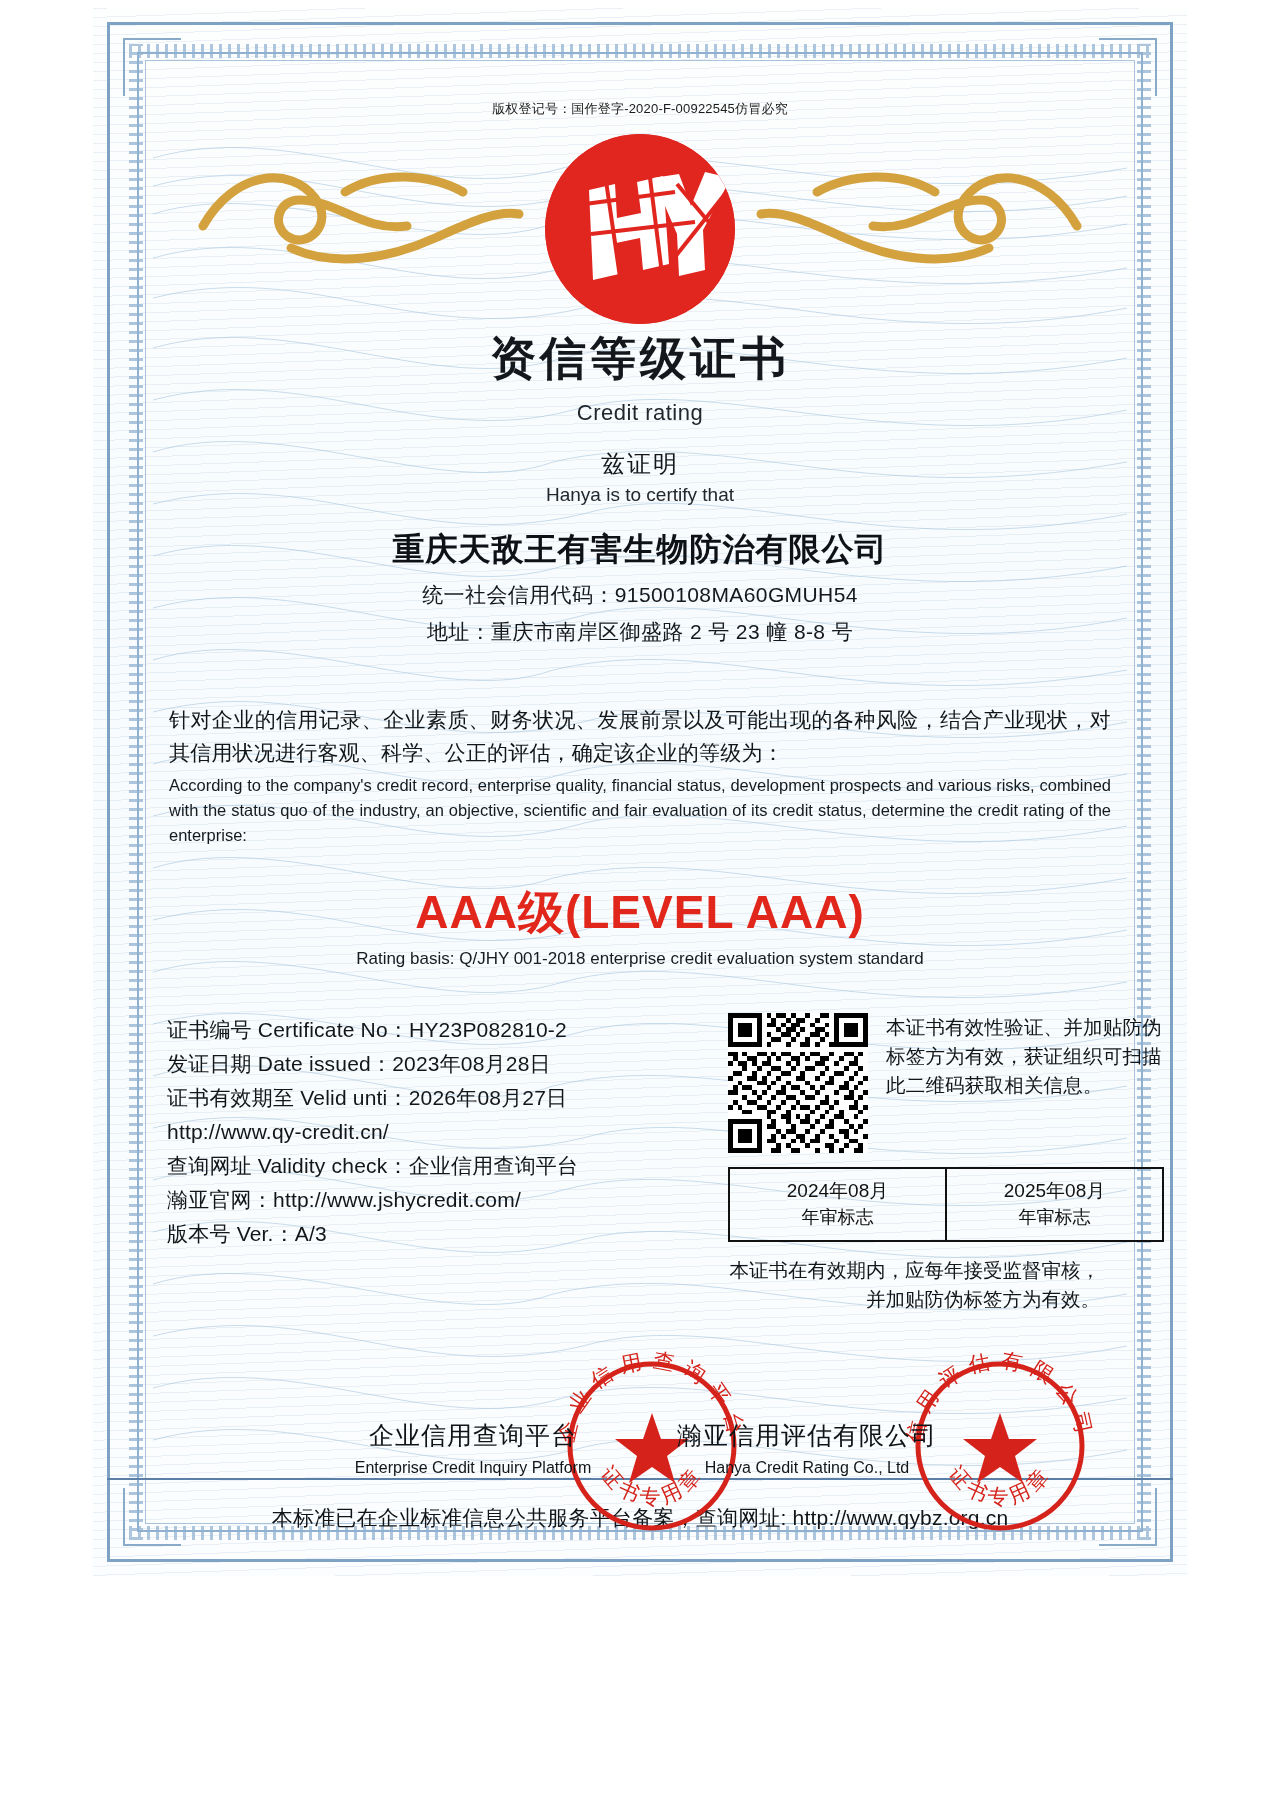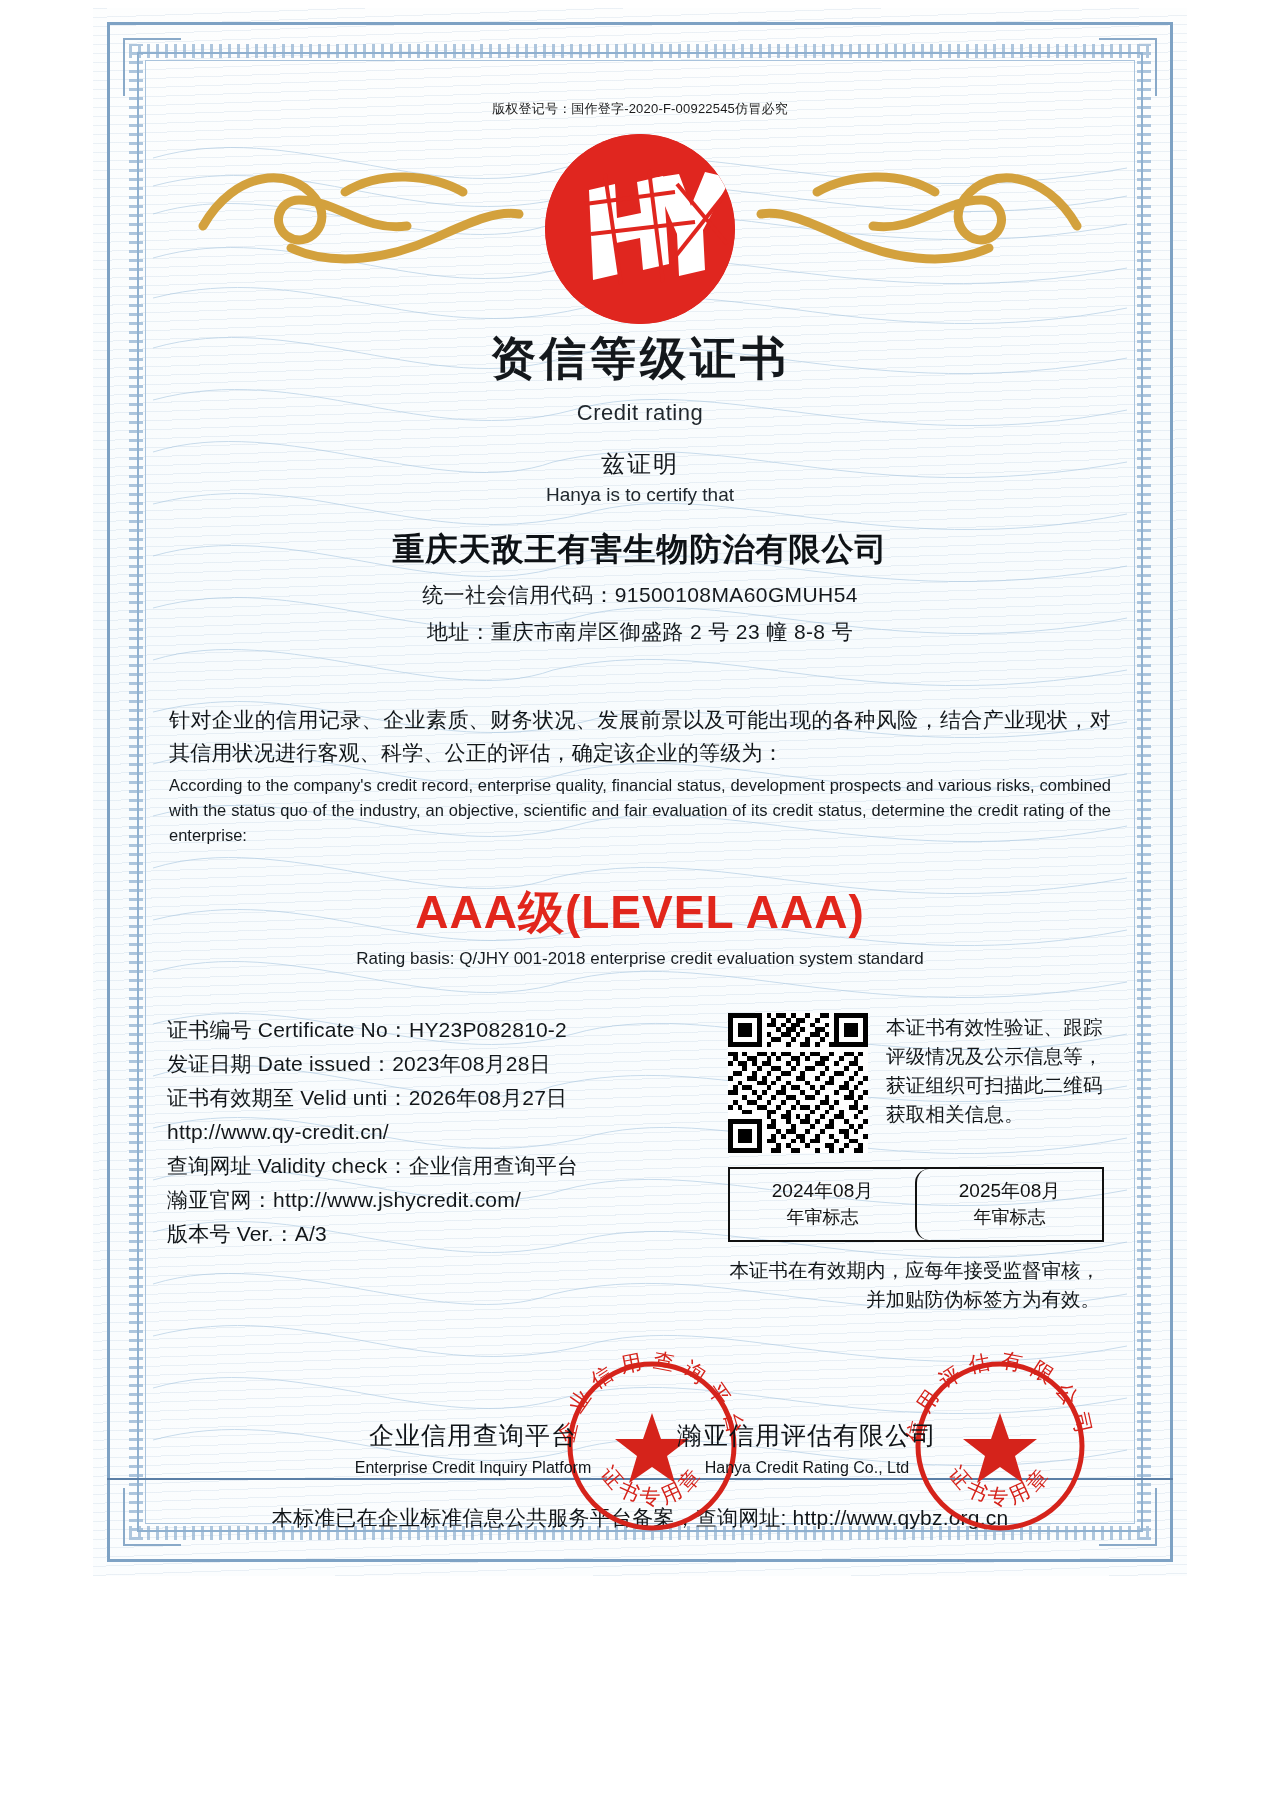--- a/index.html
+++ b/index.html
@@ -251,32 +251,32 @@
   .qr-note {
     font-size: 19.5px;
     line-height: 1.48;
     color: #121619;
     letter-spacing: .2px;
   }
   .stamp-boxes {
     display: flex;
     margin-top: 14px;
     border: 2px solid #111;
-    width: 376px;
+    width: 436px;
     box-sizing: border-box;
   }
   .stamp-box {
     flex: 1;
     text-align: center;
     padding: 9px 4px 10px 4px;
     font-size: 19px;
     color: #111;
     line-height: 1.4;
   }
-  .stamp-box + .stamp-box { border-left: 2px solid #111; border-radius: 14px; }
+  .stamp-box + .stamp-box { border-left: 2px solid #111; }
   .stamp-sub { font-size: 18px; }
   .audit-note {
     margin-top: 14px;
     font-size: 19.5px;
     line-height: 1.5;
     color: #121619;
     text-align: right;
     width: 372px;
   }
 
@@ -659,21 +659,21 @@
                 <rect x="27" y="27" width="1" height="1"></rect>
               <rect x="9" y="28" width="2" height="1"></rect>
                 <rect x="13" y="28" width="2" height="1"></rect>
                 <rect x="18" y="28" width="1" height="1"></rect>
                 <rect x="21" y="28" width="1" height="1"></rect>
                 <rect x="23" y="28" width="1" height="1"></rect>
                 <rect x="26" y="28" width="2" height="1"></rect>
             </g>
           </svg>
 
-          <div class="qr-note">本证书有效性验证、跟踪评级情况及公示信息等，获证组织可扫描此二维码获取相关信息。</div>
+          <div class="qr-note">本证书有效性验证、并加贴防伪标签方为有效，获证组织可扫描此二维码获取相关信息。</div>
         </div>
 
         <div class="stamp-boxes">
           <div class="stamp-box">
             <div>2024年08月</div>
             <div class="stamp-sub">年审标志</div>
           </div>
           <div class="stamp-box">
             <div>2025年08月</div>
             <div class="stamp-sub">年审标志</div>

